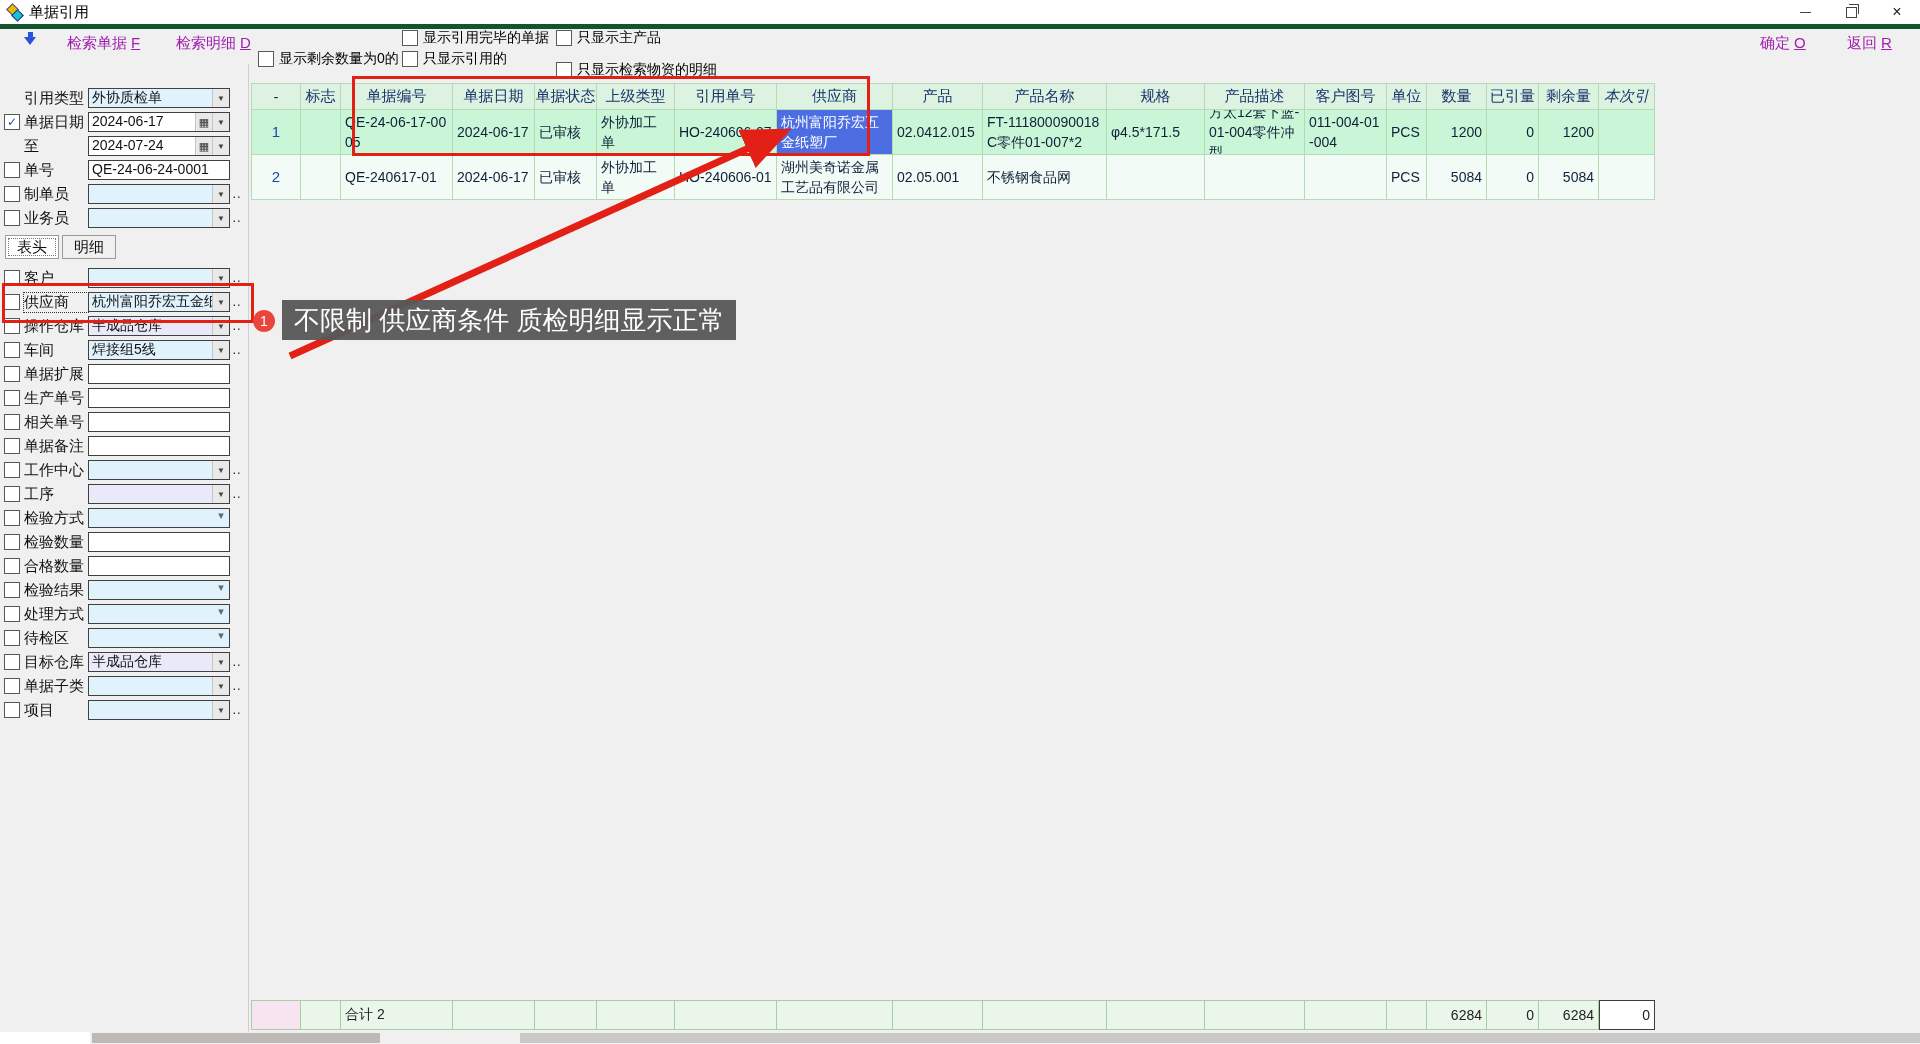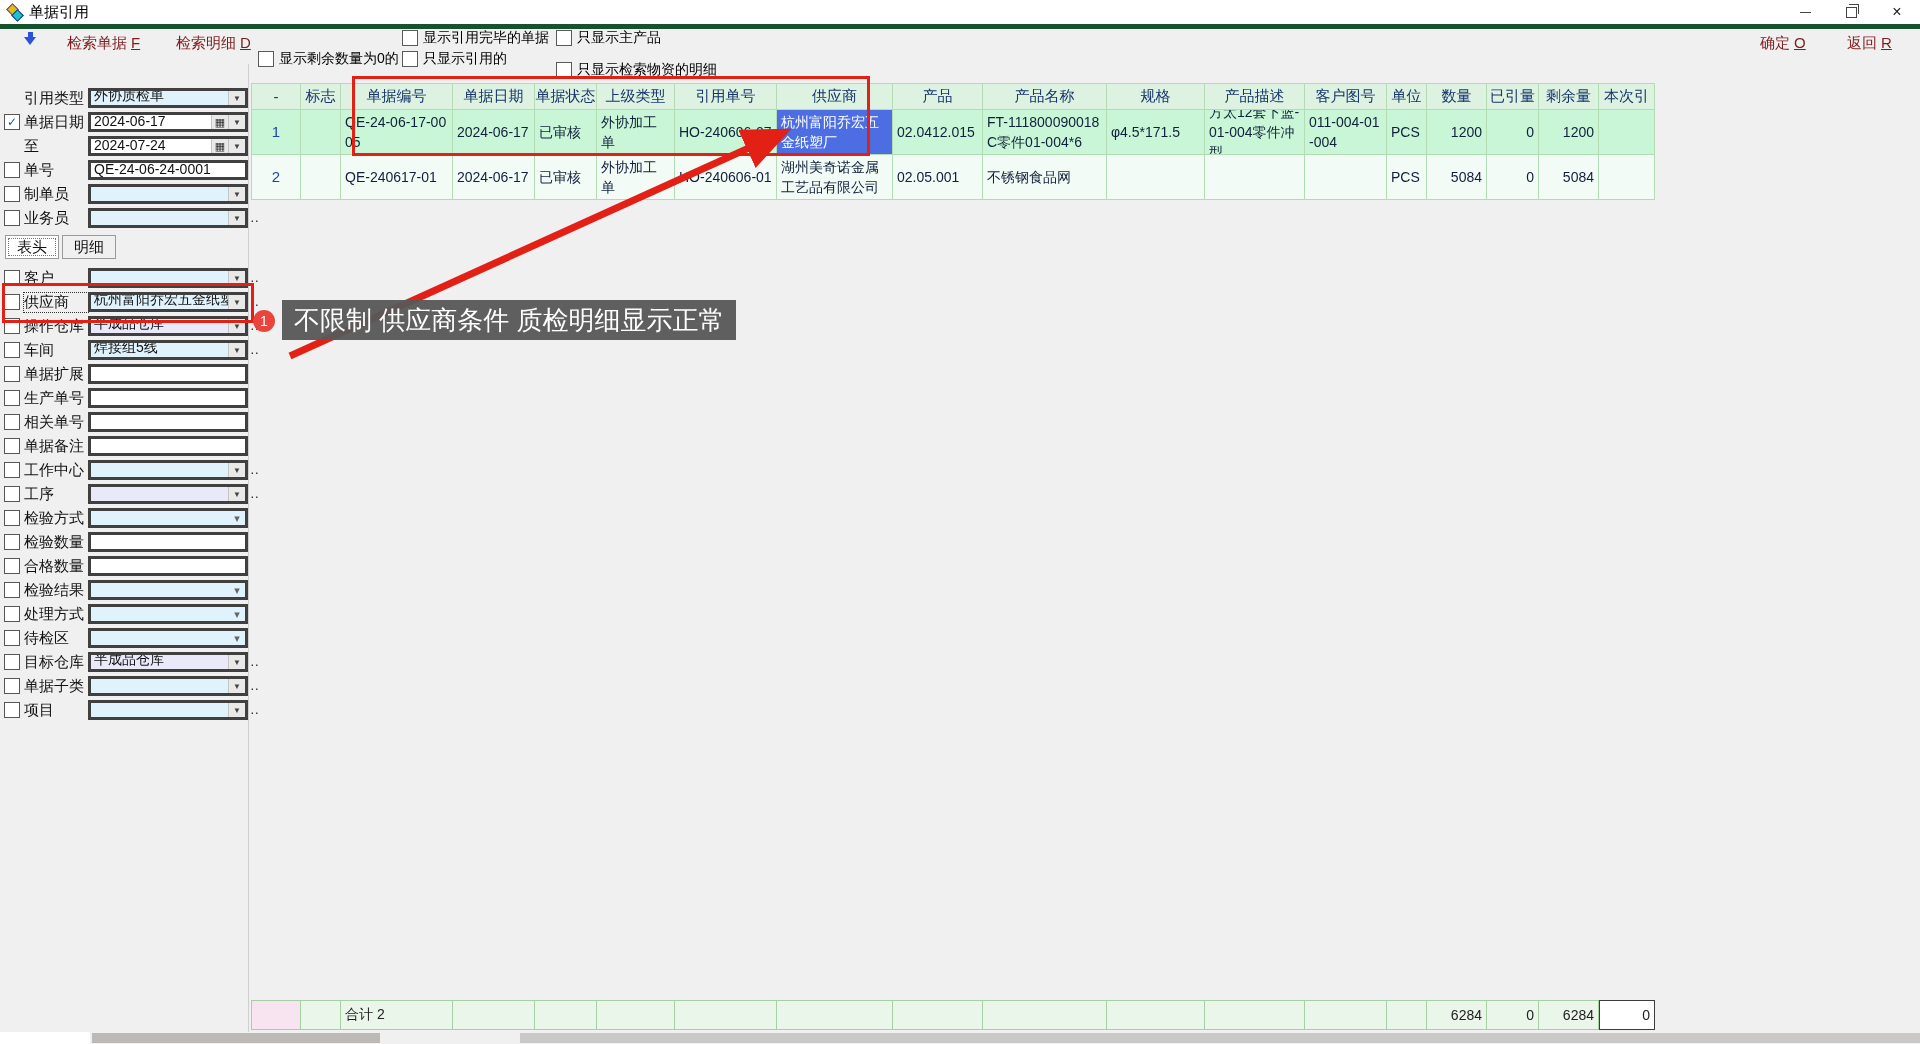--- a/index.html
+++ b/index.html
@@ -13,43 +13,43 @@
   .app-icon .d1{left:1px;top:1px;background:#d8c400;border:1px solid #7a2e8e;}
   .app-icon .d2{left:6px;top:7px;background:#19c3c9;border:1px solid #2a2a8a;}
   .title-text{font-size:15px;color:#000;}
   .win-btns{margin-left:auto;display:flex;height:100%;}
   .win-btn{width:46px;height:100%;display:flex;align-items:center;justify-content:center;color:#444;}
   .glyph-min{width:11px;height:1px;background:#444;}
   .glyph-restore{width:9px;height:9px;border:1px solid #444;position:relative;background:#fff;}
   .glyph-restore:before{content:"";position:absolute;left:2px;top:-4px;width:9px;height:9px;border:1px solid #444;border-bottom:none;border-left:none;}
   .glyph-close{font-size:16px;line-height:1;color:#222;}
   
-  .link{position:absolute;font-size:15px;color:#7f1d1d;text-decoration:none;white-space:nowrap;cursor:pointer;}
+  .link{position:absolute;font-size:15px;color:#a21caf;text-decoration:none;white-space:nowrap;cursor:pointer;}
   .link u{margin-left:4px;}
   .dlarrow{position:absolute;left:24px;top:32px;width:13px;height:14px;}
   .dlarrow .stem{position:absolute;left:4px;top:0;width:5px;height:6px;background:#2b52d8;}
   .dlarrow .head{position:absolute;left:0;top:5px;width:0;height:0;border:6.5px solid transparent;border-top:8px solid #2b52d8;}
   .cbx{position:absolute;display:flex;align-items:center;font-size:14px;color:#000;white-space:nowrap;}
   .cbx .box{width:14px;height:14px;border:1px solid #5a5a5a;background:#fff;margin-right:5px;flex:none;}
   .cbx0{left:402px;top:29px;}  .cbx1{left:556px;top:29px;}
   .cbx2{left:258px;top:50px;}  .cbx3{left:402px;top:50px;}  .cbx4{left:556px;top:50px;margin-top:11px;}
   .lnk-search{left:67px;top:34px;}  .lnk-detail{left:176px;top:34px;}
   .lnk-ok{left:1760px;top:34px;}    .lnk-back{left:1847px;top:34px;}
   
   .sidebar{position:absolute;left:0;top:64px;width:249px;bottom:12px;box-sizing:border-box;
            border-right:1px solid #cfcfcf;padding-top:24px;background:#f0f0f0;}
   .frow{display:flex;align-items:center;height:20px;margin:0 0 4px 4px;}
   .cb{width:14px;height:14px;border:1px solid #565656;background:#fff;margin-right:4px;flex:none;
       display:flex;align-items:center;justify-content:center;font-size:12px;color:#14509e;}
   .cb .tick{display:none;line-height:1;}
   .cb.checked .tick{display:block;}
   .flabel{font-size:15px;width:64px;flex:none;white-space:nowrap;overflow:hidden;}
   .flabel.focused{outline:1px dotted #333;}
-  .field{flex:none;width:160px;height:20px;border:3px solid #404040;background:#fff;display:flex;
-         align-items:flex-end;font-size:14px;box-sizing:border-box;overflow:hidden;}
+  .field{flex:none;width:142px;height:20px;border:1px solid #404040;background:#fff;display:flex;
+         align-items:flex-start;font-size:14px;box-sizing:border-box;overflow:hidden;}
   .field.bg-blue{background:#e0f2fc;}
   .field.bg-lavender{background:#e9e9fa;}
   .field.bg-white{background:#fff;}
   .fval{flex:1;padding:0 3px;white-space:nowrap;overflow:hidden;}
   .fbtn{width:16px;height:100%;flex:none;display:flex;align-items:center;justify-content:center;
         background:#e9e9e9;border-left:1px solid #c4c4c4;color:#444;}
   .fbtn.drop{font-size:8px;}
   .fbtn.cal{font-size:11px;color:#333;}
   .chev{width:16px;flex:none;text-align:center;font-size:11px;color:#666;}
   .ellipsis{width:14px;flex:none;text-align:center;font-size:13px;color:#222;letter-spacing:1px;line-height:10px;}
@@ -417,34 +417,34 @@
       <div class="th" style="width: 116px;">供应商</div>
       <div class="th" style="width: 90px;">产品</div>
       <div class="th" style="width: 124px;">产品名称</div>
       <div class="th" style="width: 98px;">规格</div>
       <div class="th" style="width: 100px;">产品描述</div>
       <div class="th" style="width: 82px;">客户图号</div>
       <div class="th" style="width: 40px;">单位</div>
       <div class="th" style="width: 60px;">数量</div>
       <div class="th" style="width: 52px;">已引量</div>
       <div class="th" style="width: 60px; font-family: Liberation Mono, monospace;">剩余量</div>
-      <div class="th" style="width: 56px;">本次引</div>
+      <div class="th" style="width: 56px; font-style: italic;">本次引</div>
     </div>
   <div id="tbody">
       <div class="tr r0">
         <div class="td c0" style="width: 50px;">1</div>
         <div class="td" style="width: 40px;"></div>
         <div class="td" style="width: 112px;">QE-24-06-17-0005</div>
         <div class="td" style="width: 82px;">2024-06-17</div>
         <div class="td" style="width: 62px;">已审核</div>
         <div class="td" style="width: 78px;">外协加工单</div>
         <div class="td" style="width: 102px;">HO-240606-07</div>
         <div class="td sel" style="width: 116px;">杭州富阳乔宏五金纸塑厂</div>
         <div class="td" style="width: 90px;">02.0412.015</div>
-        <div class="td" style="width: 124px;">FT-111800090018C零件01-004*6</div>
+        <div class="td" style="width: 124px;">FT-111800090018C零件01-007*2</div>
         <div class="td" style="width: 98px;">φ4.5*171.5</div>
         <div class="td" style="width: 100px;">方太12套下篮-01-004零件冲型</div>
         <div class="td" style="width: 82px;">011-004-01-004</div>
         <div class="td" style="width: 40px;">PCS</div>
         <div class="td num" style="width: 60px;">1200</div>
         <div class="td num" style="width: 52px;">0</div>
         <div class="td num" style="width: 60px;">1200</div>
         <div class="td num" style="width: 56px;"></div>
       </div>
       <div class="tr r1">

